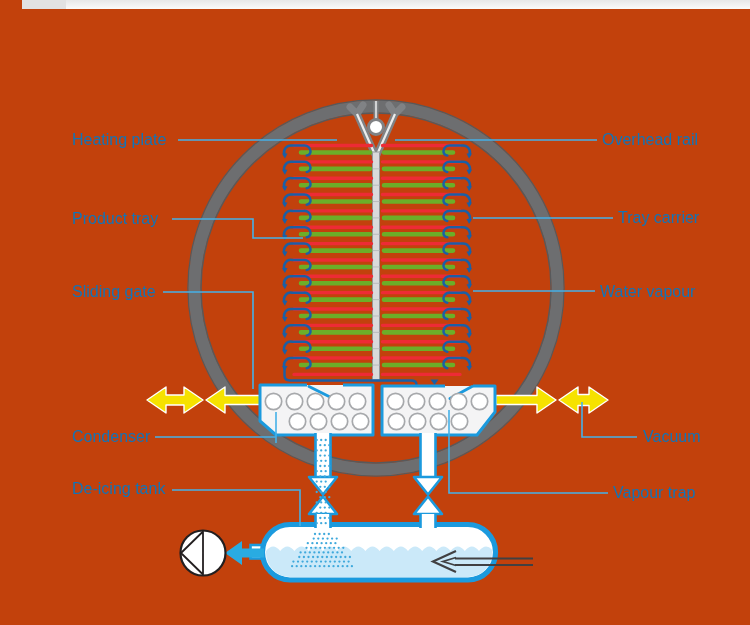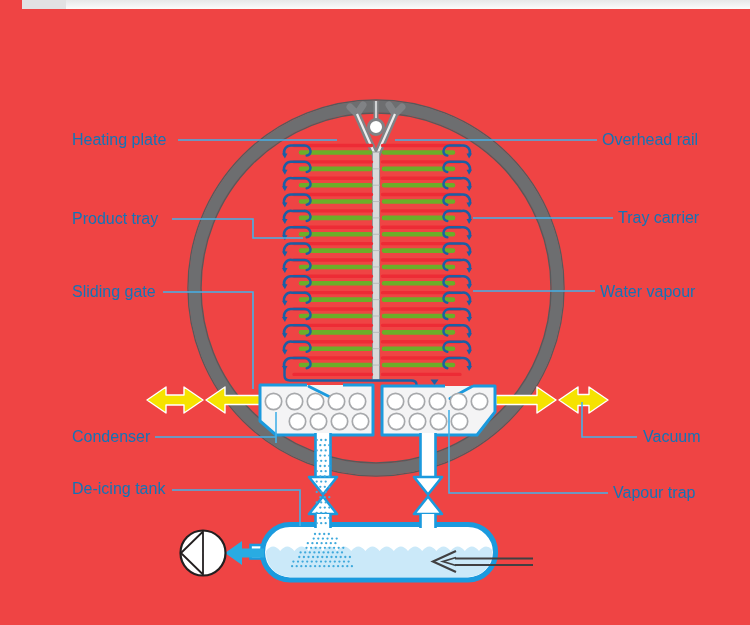--- a/index.html
+++ b/index.html
@@ -1,16 +1,16 @@
 <!DOCTYPE html>
 <html style="--label_text: #1274b7; --leader: #45b1e8; --dark_blue: #1b5fa5; --plate_red: #ed2b35; --tray_green: #6cae28; --chamber_gray: #6d6e70; --chamber_edge: #58595b; --pipe_blue: #1b9ade; --yellow: #f6e200; --water: #cbe9f9; --box_fill: #f4f4f5; --circle_stroke: #a7a9ac; --rod_gray: #939598; --rod_fill: #d9dadb; --pump_black: #231f20; --ink_gray: #414042;"><head>
 <meta charset="utf-8">
 <style>
   html,body{margin:0;padding:0;background:#fff;}
-  .stage{position:relative;width:750px;height:625px;background:#ef4444;overflow:hidden;
+  .stage{position:relative;width:750px;height:625px;background:#c2410c;overflow:hidden;
          font-family:"Liberation Sans","DejaVu Sans",sans-serif;text-align:center;}
   svg{display:block}
   text.lbl{font-family:"Liberation Sans","DejaVu Sans",sans-serif;font-size:16px;
            font-weight:500;fill:var(--label_text);}
   .leader{stroke:var(--leader);stroke-width:1.6;fill:none;}
 </style>
 </head>
 <body>
 
 <div class="stage">

